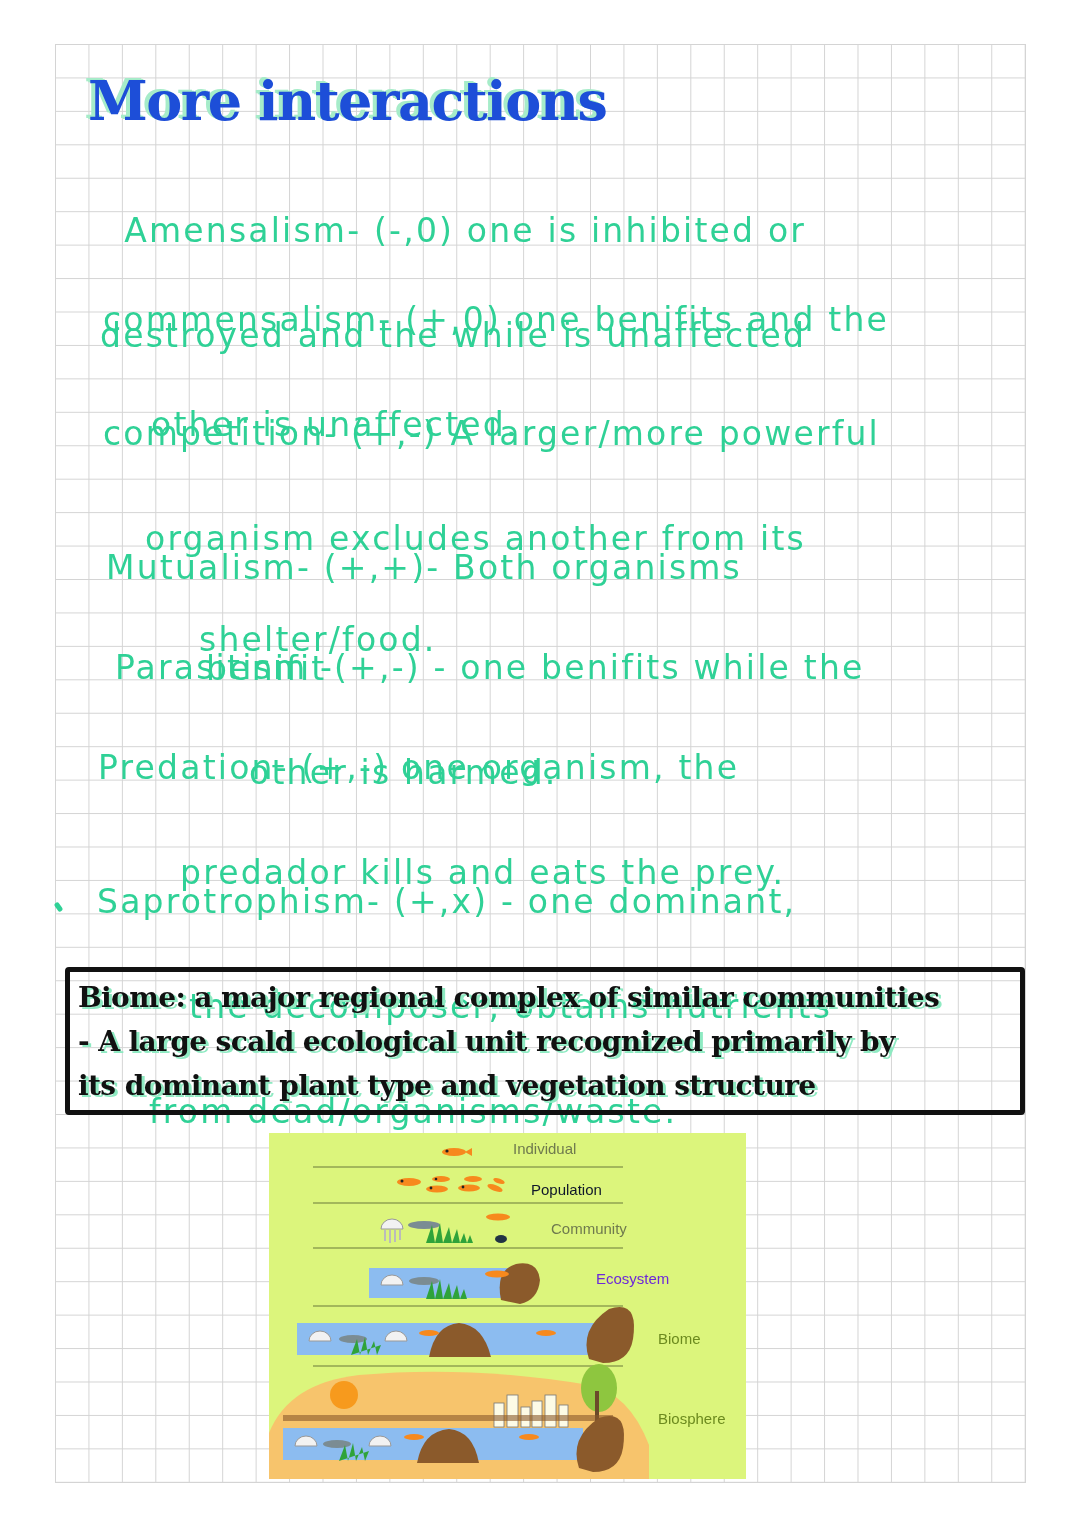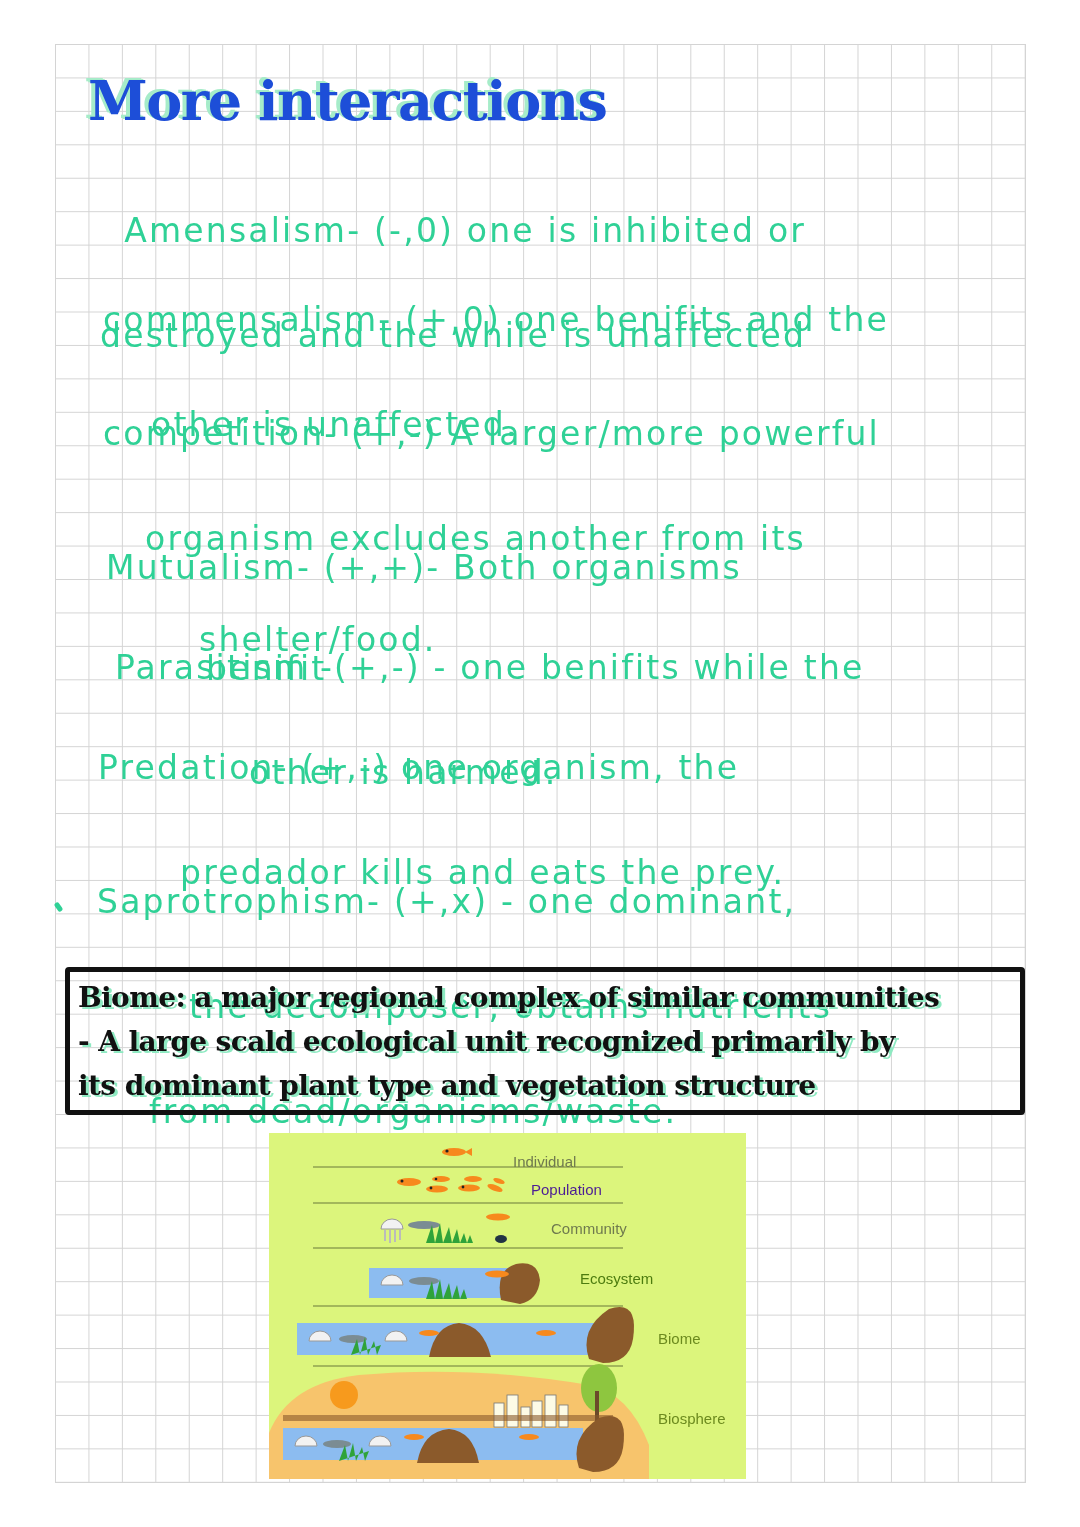--- a/index.html
+++ b/index.html
@@ -199,19 +199,19 @@
       <path d="M148,330 q6,-32 32,-34 q24,2 30,34 z" fill="#8b5a2b"></path>
       <path d="M310,335 q-10,-30 20,-50 q30,-10 24,30 q-4,24 -30,24 z" fill="#8b5a2b"></path>
       <path d="M26,313 a11,10 0 0 1 22,0 z" fill="#f2f2f2" stroke="#999"></path>
       <path d="M100,313 a11,10 0 0 1 22,0 z" fill="#f2f2f2" stroke="#999"></path>
       <ellipse cx="68" cy="311" rx="14" ry="4" fill="#7b8c93"></ellipse>
       <ellipse cx="145" cy="304" rx="10" ry="3" fill="#f7891d"></ellipse>
       <ellipse cx="260" cy="304" rx="10" ry="3" fill="#f7891d"></ellipse>
       <path d="M70,328 l6,-16 l3,16 l5,-18 l3,18 l6,-14 l3,14 l4,-10 z" fill="#2fa33a"></path>
     </g>
   </svg>
-  <span class="level-label" style="left:244px; top:20px; color:#6f7a4e;">Individual</span>
-  <span class="level-label" style="left:262px; top:48px; color:#4c1d95;">Population</span>
+  <span class="level-label" style="left:244px; top:7px; color:#6f7a4e;">Individual</span>
+  <span class="level-label" style="left:262px; top:48px; color:#0f172a;">Population</span>
   <span class="level-label" style="left:282px; top:87px; color:#6f7a4e;">Community</span>
-  <span class="level-label" style="left:311px; top:137px; color:#4d7c0f;">Ecosystem</span>
+  <span class="level-label" style="left:327px; top:137px; color:#6d28d9;">Ecosystem</span>
   <span class="level-label" style="left:389px; top:197px; color:#6c8a1e;">Biome</span>
   <span class="level-label" style="left:389px; top:277px; color:#6c8a1e;">Biosphere</span>
 </div>
 
 </body></html>

